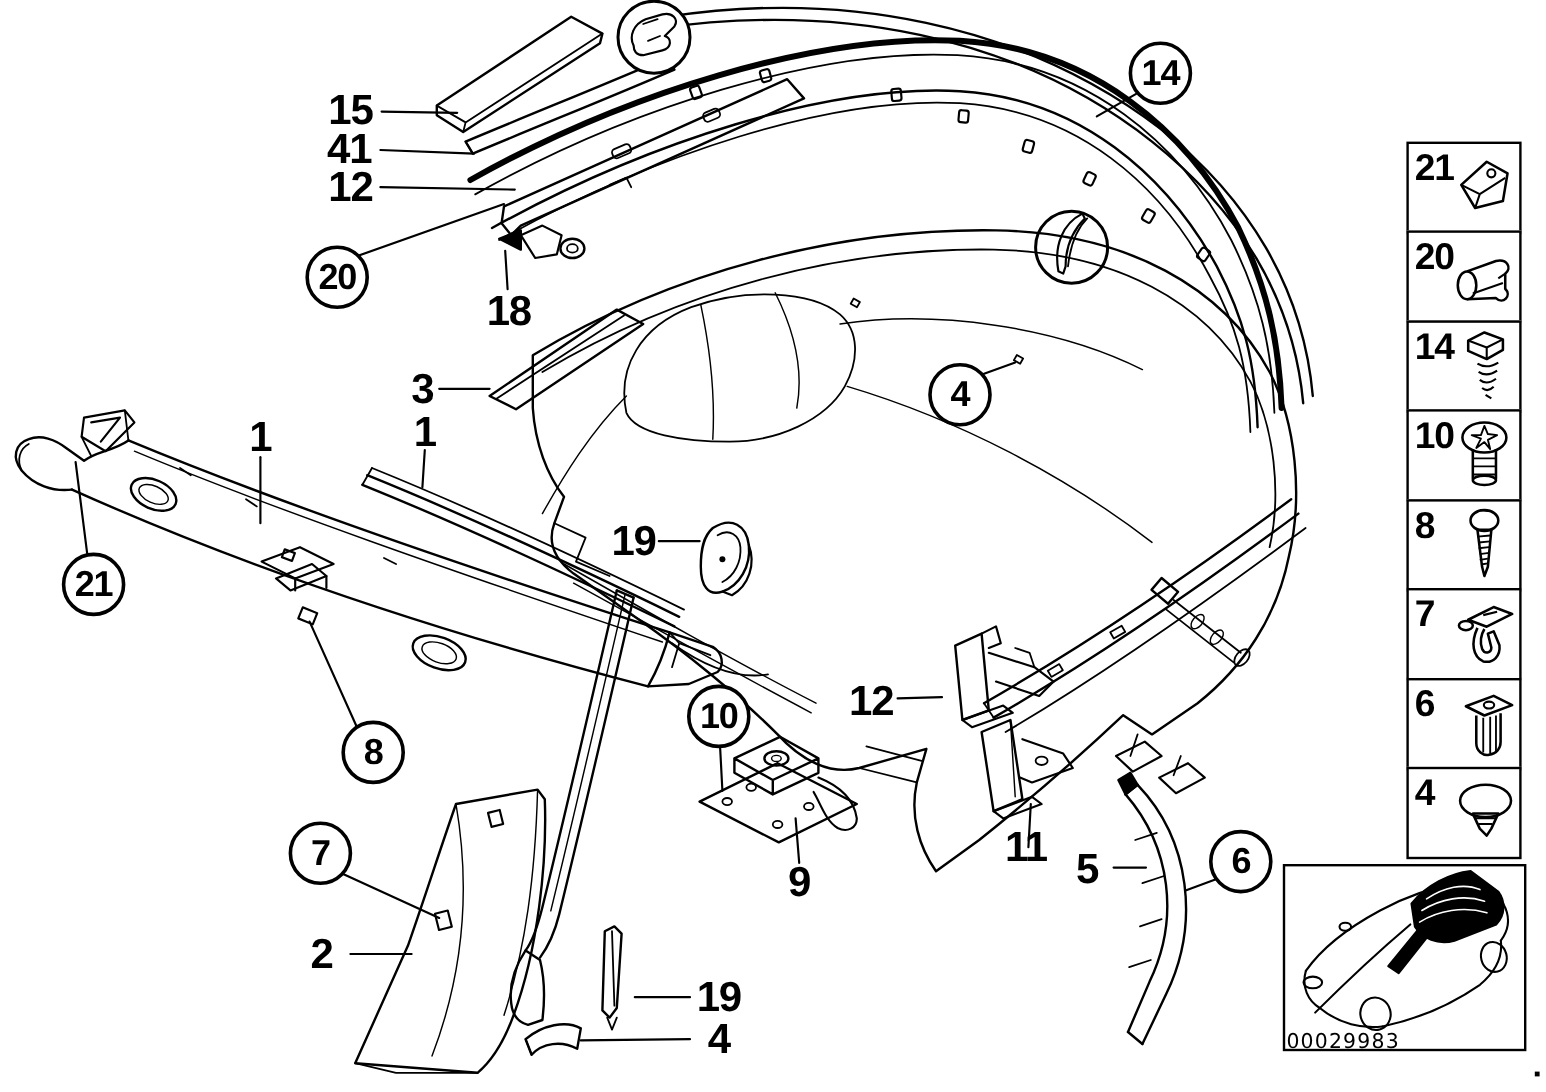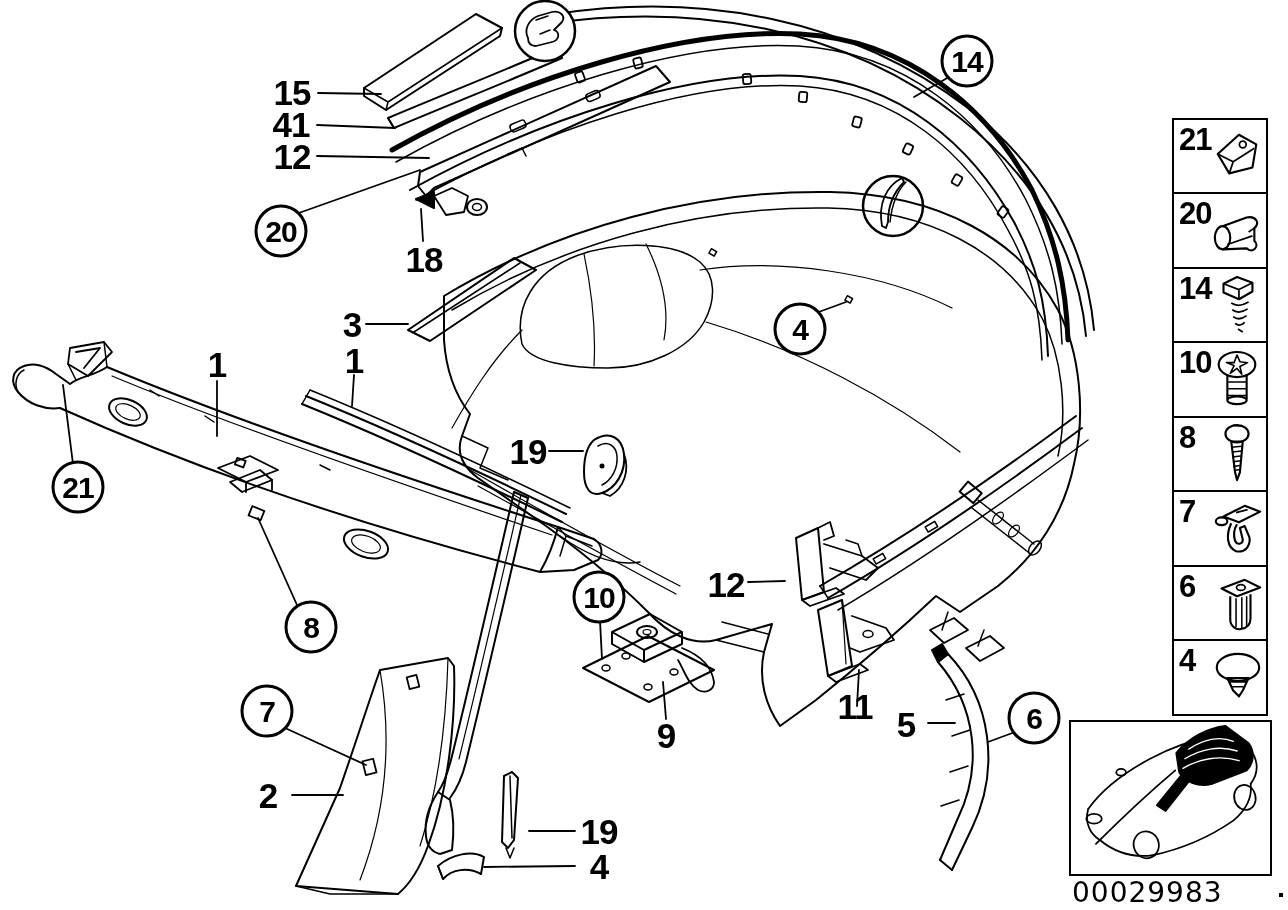--- a/index.html
+++ b/index.html
@@ -9,21 +9,21 @@
   .num{position:absolute;transform:translate(-50%,-50%);font-weight:700;font-size:35px;
        letter-spacing:-1px;line-height:1;white-space:nowrap;}
   .circ{width:47px;height:47px;border:3.5px solid #000;border-radius:50%;background:#fff;
         display:flex;align-items:center;justify-content:center;font-size:30px;letter-spacing:-1px;}
   .legend{position:absolute;left:1172px;top:118px;width:96px;height:598px;display:flex;flex-direction:column;}
   .cell{flex:1;border:2.5px solid #000;margin-top:-2.5px;position:relative;background:#fff;display:flex;align-items:center;}
   .cell:first-child{margin-top:0;}
   .cellnum{position:absolute;left:5px;top:2px;font-weight:700;font-size:31px;letter-spacing:-1px;}
   .cellicon{margin-left:auto;margin-right:2px;}
   .carbox{position:absolute;left:1069px;top:720px;width:199px;height:152px;border:2.5px solid #000;background:#fff;}
-  .docnum{position:absolute;left:1072px;top:876px;font-size:28px;font-weight:400;
+  .docnum{position:absolute;left:1072px;top:858px;font-size:17px;font-weight:400;
           font-family:"DejaVu Sans",sans-serif;letter-spacing:1px;text-align:center;}
   .straydot{position:absolute;left:1279px;top:893px;width:4px;height:4px;background:#000;}
 </style>
 </head>
 <body>
 
 <div class="stage">
 
 <svg class="art" viewBox="0 0 1288 910" fill="none" stroke="#000" stroke-width="2" stroke-linecap="round" stroke-linejoin="round">
 

